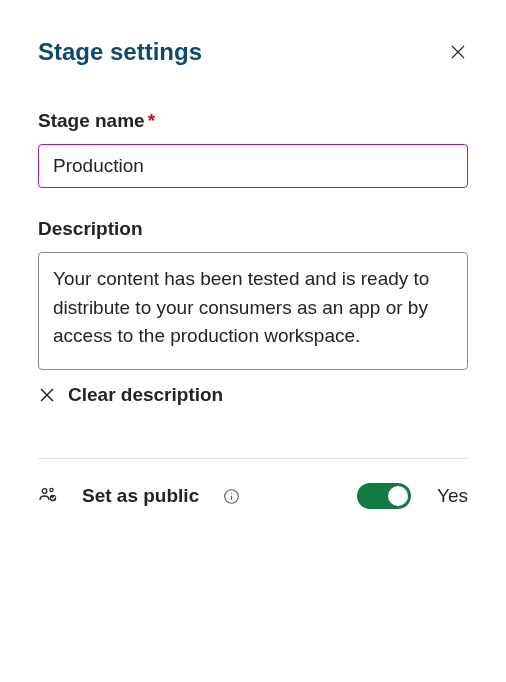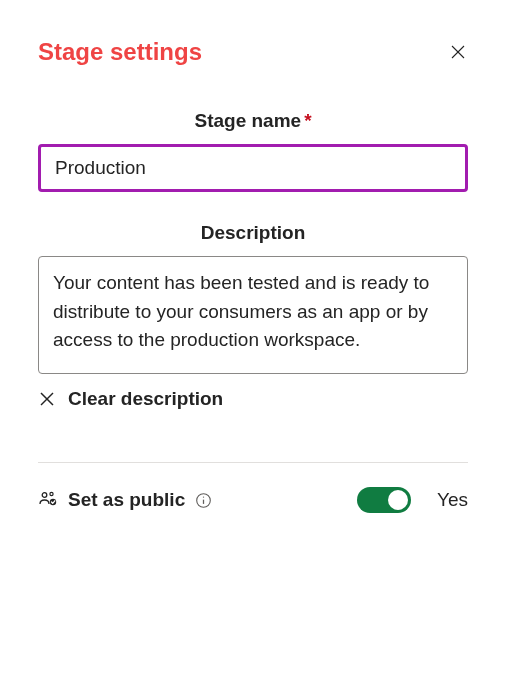--- a/index.html
+++ b/index.html
@@ -17,21 +17,21 @@
     }
     .header {
       display: flex;
       justify-content: space-between;
       align-items: center;
       margin-bottom: 44px;
     }
     .title {
       font-size: 24px;
       font-weight: 600;
-      color: #ef4444;
+      color: #0c4a6e;
     }
     .close-btn {
       width: 20px;
       height: 20px;
       display: flex;
       align-items: center;
       justify-content: center;
       cursor: pointer;
       background: none;
       border: none;
@@ -43,32 +43,31 @@
     }
     .field-group {
       margin-bottom: 30px;
     }
     .field-label {
       font-size: 19px;
       font-weight: 600;
       color: #242424;
       margin-bottom: 12px;
       display: block;
-      text-align: center;
     }
     .required {
       color: #c50f1f;
       margin-left: 3px;
     }
     .text-input {
       width: 100%;
       padding: 10px 14px;
       font-size: 19px;
       font-family: inherit;
-      border: 3px solid #a21caf;
+      border: 1px solid #a21caf;
       border-radius: 4px;
       color: #242424;
       background: #ffffff;
     }
     .textarea-input {
       width: 100%;
       padding: 12px 14px;
       font-size: 19px;
       font-family: inherit;
       border: 1px solid #8a8886;
@@ -104,21 +103,21 @@
       margin-bottom: 24px;
     }
     .public-row {
       display: flex;
       align-items: center;
       justify-content: space-between;
     }
     .public-left {
       display: flex;
       align-items: center;
-      gap: 10px;
+      gap: 24px;
     }
     .people-icon {
       width: 20px;
       height: 20px;
       flex-shrink: 0;
     }
     .public-label {
       font-size: 19px;
       font-weight: 600;
       color: #242424;

